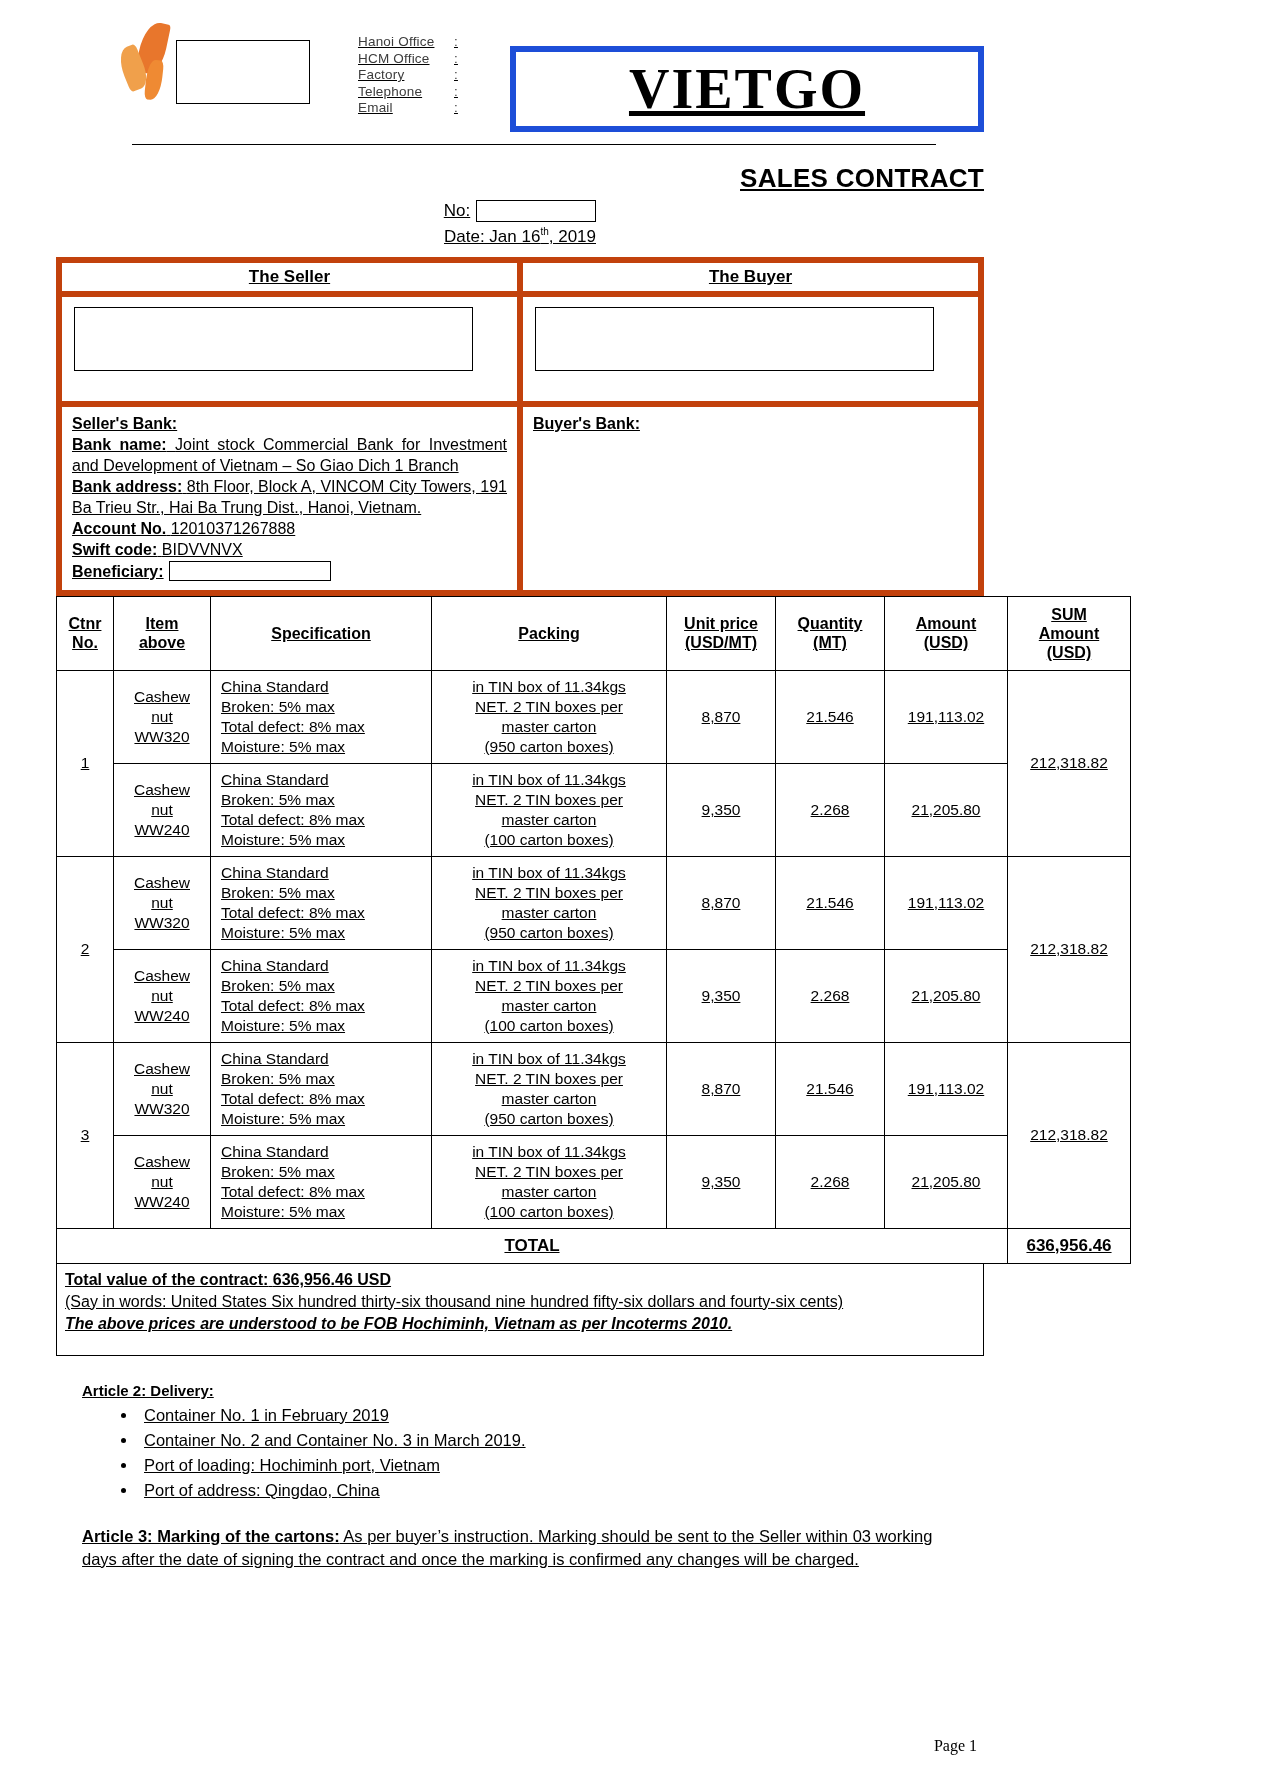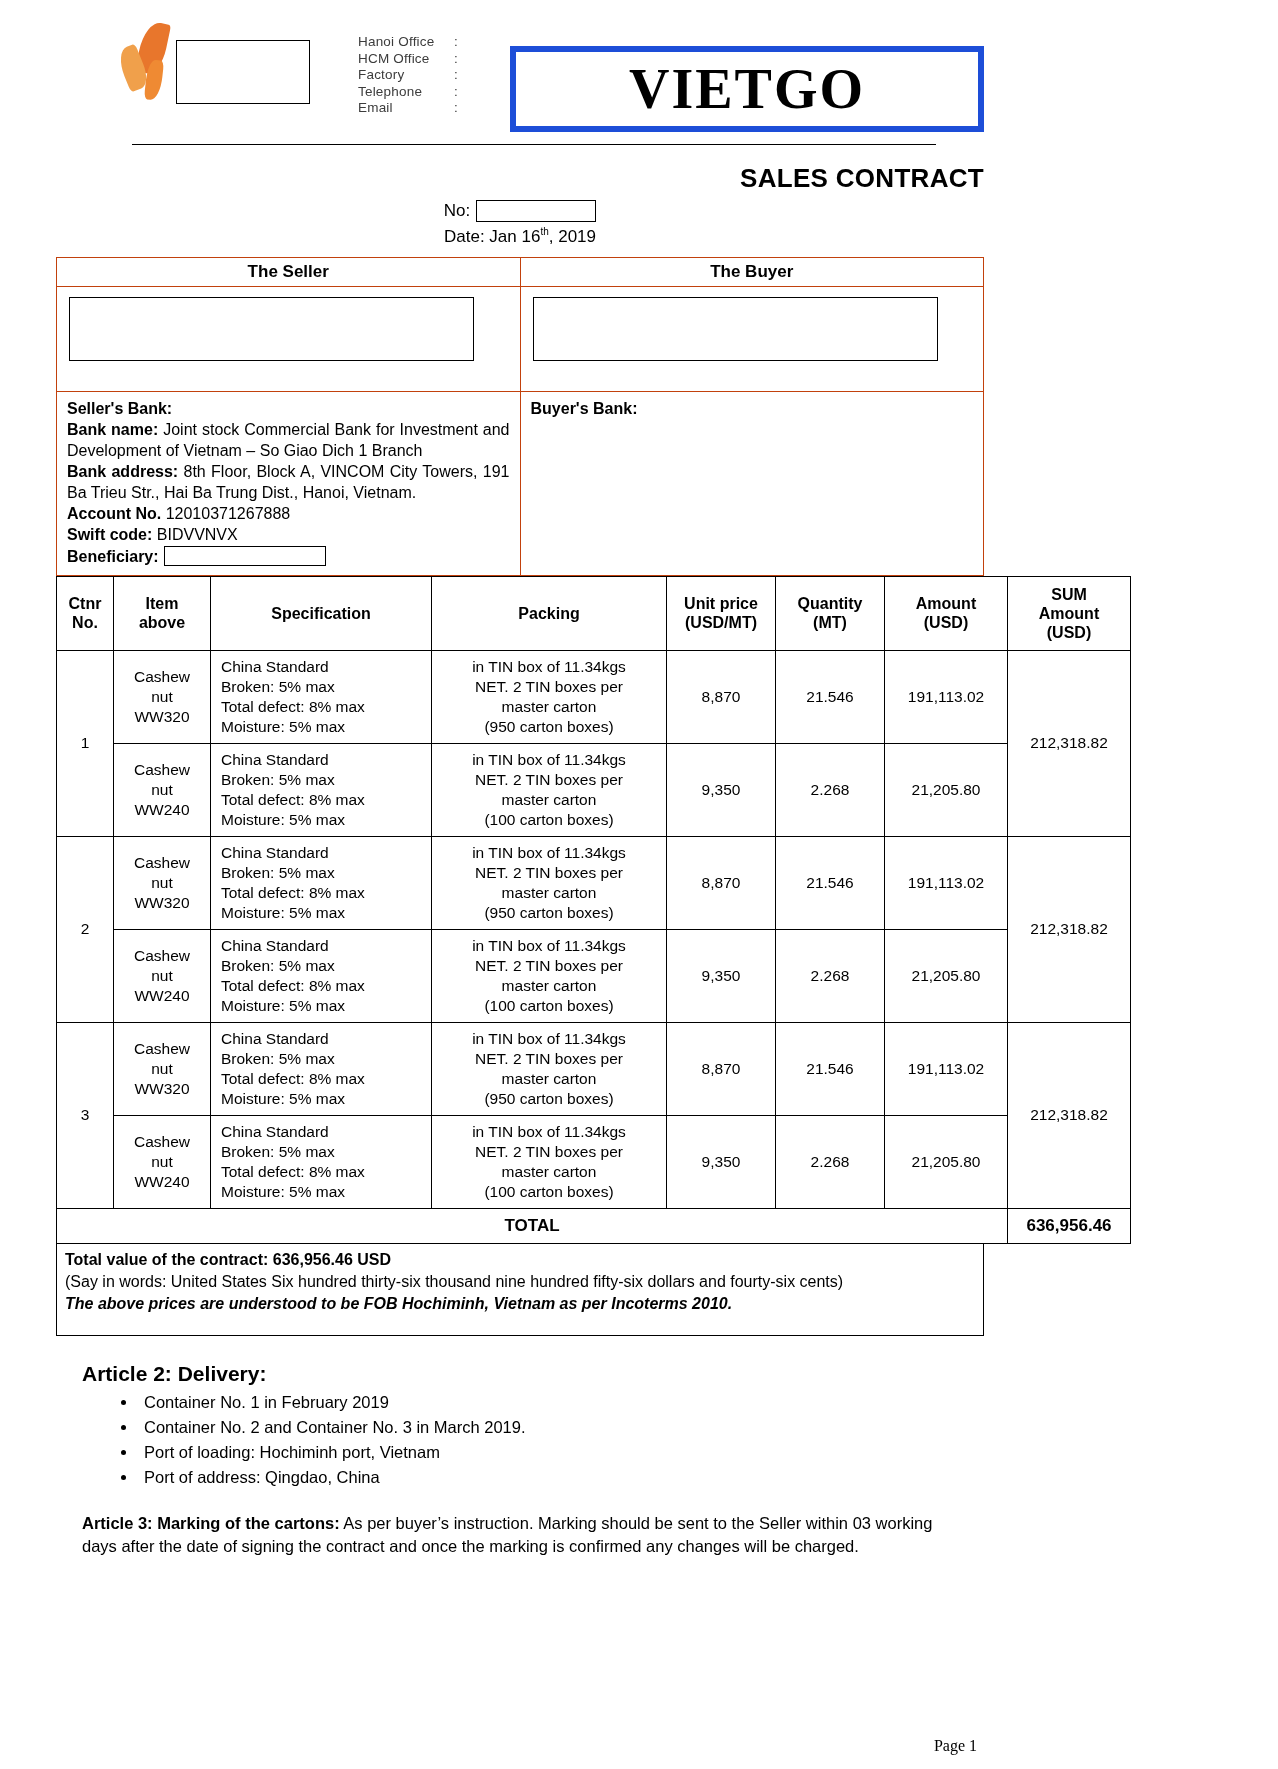--- a/index.html
+++ b/index.html
@@ -13,20 +13,21 @@
     font-family: "Liberation Sans", sans-serif;
     color: #000;
     -webkit-font-smoothing: antialiased;
   }
   .page {
     position: relative;
     width: 1040px;
     min-height: 1769px;
     box-sizing: border-box;
     padding: 18px 56px 10px 56px;
+    text-decoration: underline;
   }
 
   
   .letterhead {
     display: flex;
     align-items: flex-start;
     padding-left: 60px;
   }
   .logo-mark {
     position: relative;
@@ -135,21 +136,21 @@
   .date-line sup { font-size: 10px; }
 
   
   .parties {
     width: 100%;
     border-collapse: collapse;
     margin-top: 10px;
     table-layout: fixed;
   }
   .parties td, .parties th {
-    border: 1px solid #c2410c;
+    border: 6px solid #c2410c;
     vertical-align: top;
     margin-top: 31px;
   }
   .parties th {
     font-size: 17px;
     padding: 4px 0;
     font-weight: bold;
   }
   .party-cell {
     height: 84px;
@@ -236,21 +237,21 @@
   }
   .totals-note .l1 b { font-weight: bold; }
   .totals-note .l3 {
     font-weight: bold;
     font-style: italic;
   }
 
   
   .article-head {
     margin: 26px 0 4px 26px;
-    font-size: 21px;
+    font-size: 15px;
     font-weight: bold;
   }
   ul.bullets {
     margin: 2px 0 0 60px;
     padding-left: 22px;
     font-size: 16.5px;
     line-height: 25px;
   }
   ul.bullets li { padding-left: 6px; }
   .article3 {

